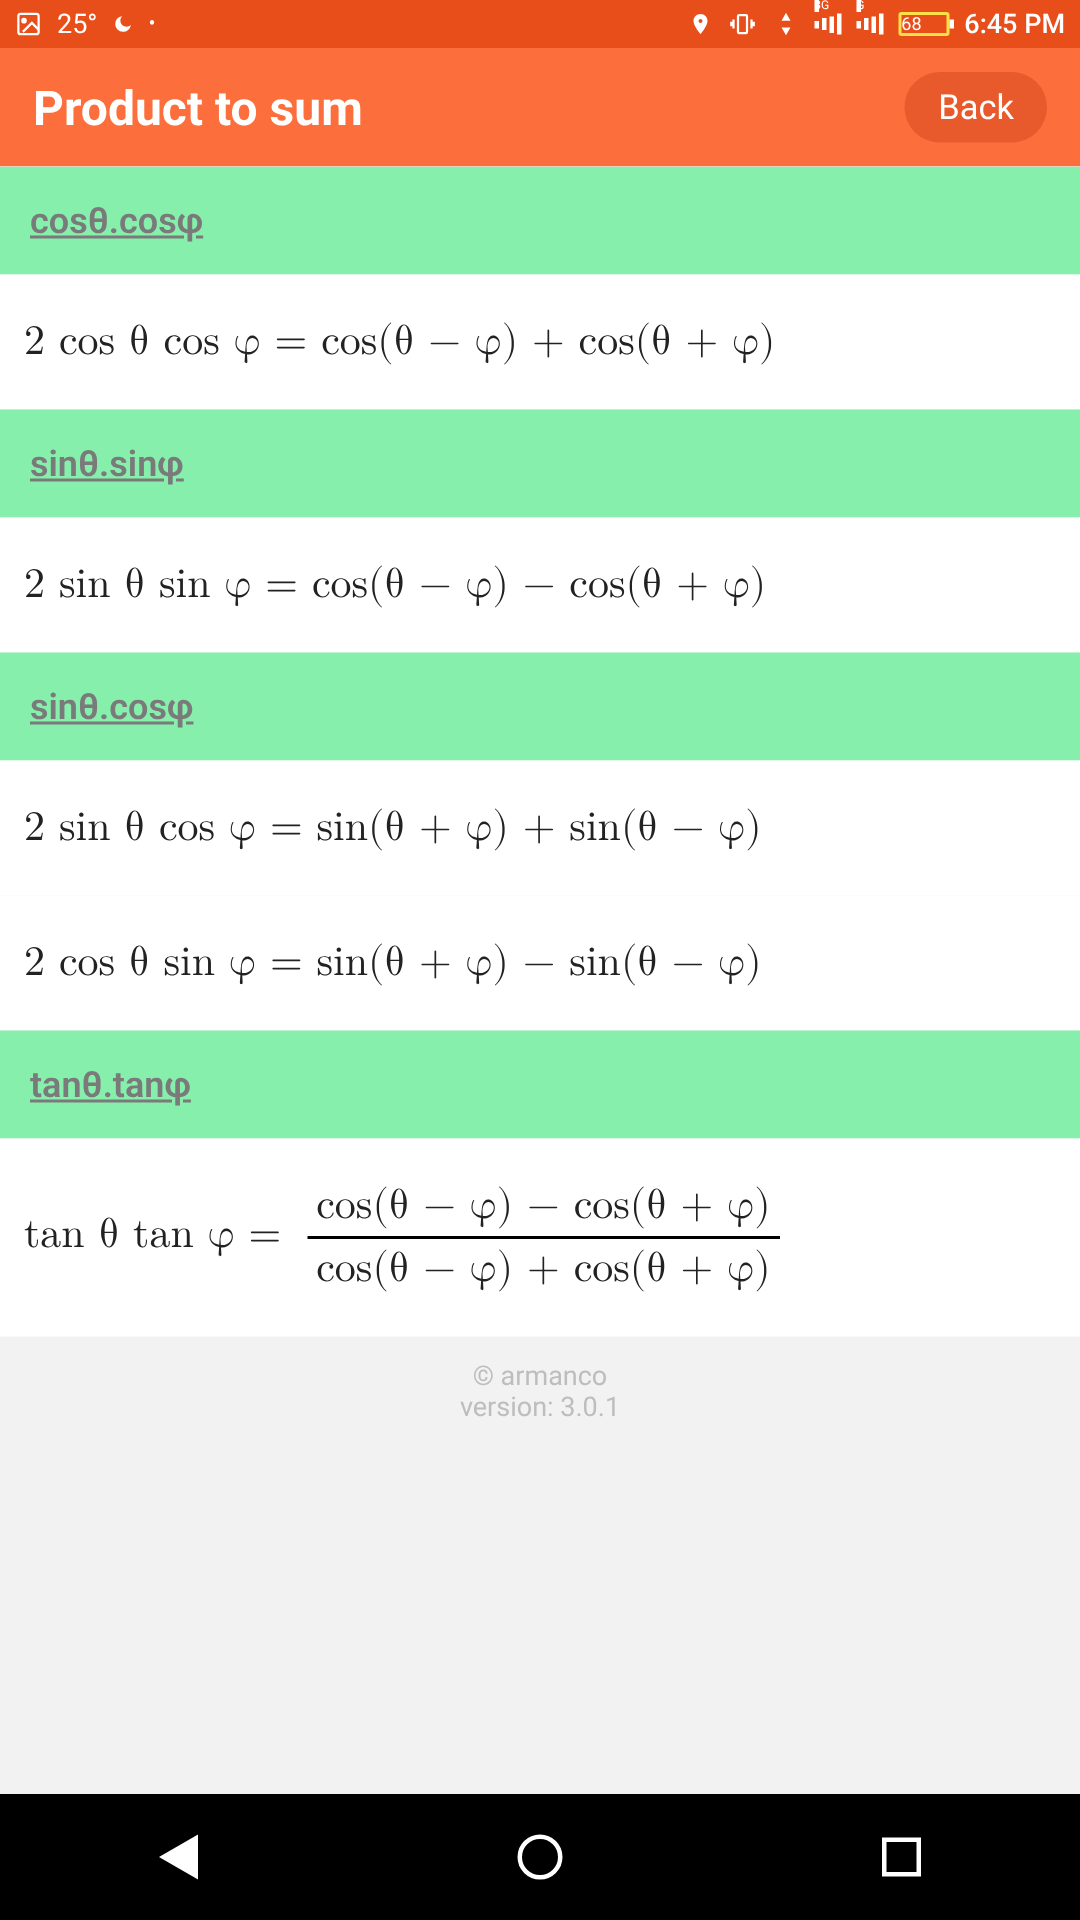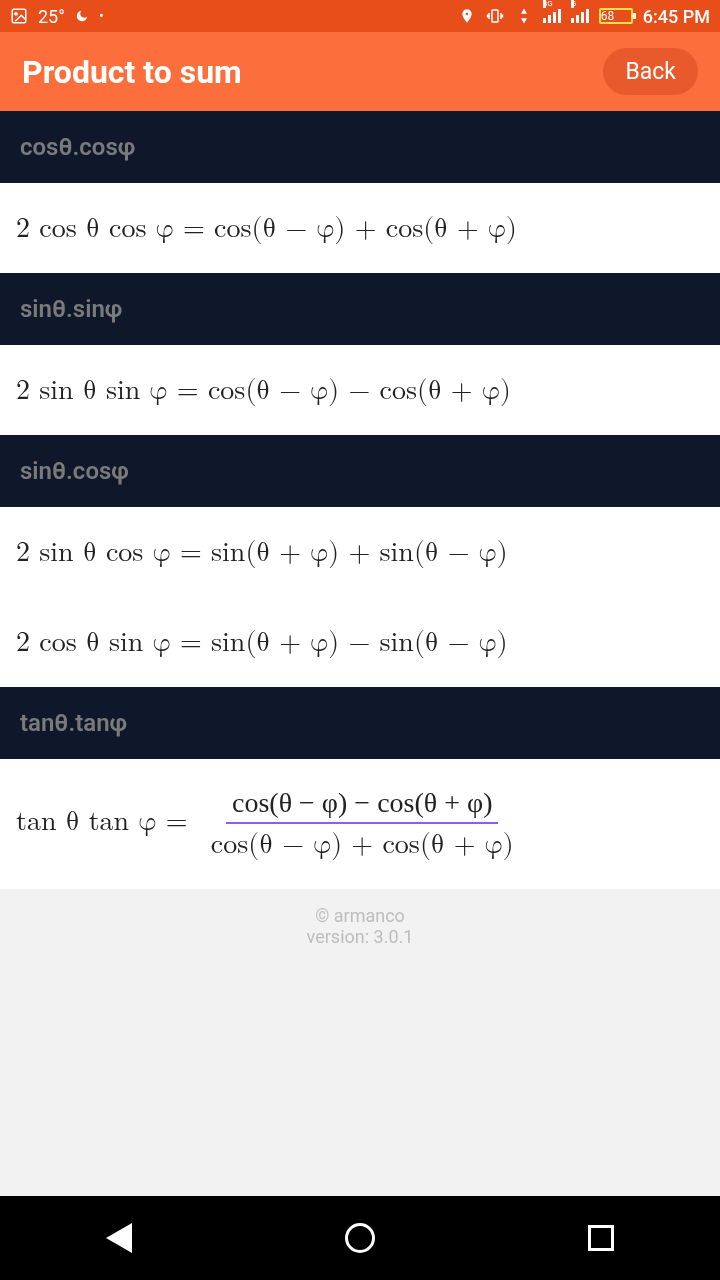--- a/index.html
+++ b/index.html
@@ -11,34 +11,34 @@
   .statusbar .right { margin-left: auto; display: flex; align-items: center; gap: 10px; }
   .ico { display: inline-flex; align-items: center; justify-content: center; }
   .battery-box { border: 2px solid #fde047; height: 16px; width: 34px; font-size: 12px; display: flex; align-items: center; justify-content: flex-start; border-radius: 2px; position: relative; }
   .battery-box::after { content: ""; position: absolute; right: -5px; top: 3px; width: 3px; height: 6px; background: #fff; }
   
   .appbar { height: 79px; background: #fc6e3c; display: flex; align-items: center; padding: 0 22px; }
   .appbar .title { color: #fff; font-size: 32px; font-weight: 700; }
   .appbar .back { margin-left: auto; background: #e85a2c; color: #fff; border-radius: 30px; padding: 10px 22px; font-size: 23px; }
   
   .content { flex: 1; overflow-y: auto; background: #f3f2f2; }
-  .label-row { padding: 22px 20px; color: #7a7a7a; font-size: 24px; font-weight: 600; background: #0f172a; }
+  .label-row { padding: 22px 20px; color: #7a7a7a; font-size: 24px; font-weight: 600; background: #86efac; text-decoration: underline; }
   .formula-row { background: #fff; padding: 28px 16px; color: #222; font-size: 28px; font-family: "Cambria Math", "Latin Modern Math", Georgia, serif; }
   .formula-row .eq { display: inline; }
   .frac { display: inline-flex; flex-direction: column; align-items: center; vertical-align: middle; margin-left: 8px; }
-  .frac .num { border-bottom: 2px solid #8b5cf6; padding: 0 6px 3px; font-family: Liberation Serif, serif; }
+  .frac .num { border-bottom: 2px solid #000000; padding: 0 6px 3px; }
   .frac .den { padding: 3px 6px 0; }
   .footer { text-align: center; color: #bdbdbd; font-size: 18px; padding: 16px 12px 40px; }
   
   .navbar { height: 84px; background: #000; display: flex; align-items: center; justify-content: space-around; }
   .nav-tri { width: 0; height: 0; border-top: 15px solid transparent; border-bottom: 15px solid transparent; border-right: 26px solid #fff; }
   .nav-circ { width: 30px; height: 30px; border: 3px solid #fff; border-radius: 50%; }
   .nav-sq { width: 26px; height: 26px; border: 3px solid #fff; }
   
-  .sig { display: inline-flex; align-items: flex-end; gap: 2px; position: relative; }
+  .sig { display: inline-flex; align-items: center; gap: 2px; position: relative; }
   .sig span { width: 3px; background: #fff; }
   .sig .b1 { height: 5px; } .sig .b2 { height: 8px; } .sig .b3 { height: 11px; } .sig .b4 { height: 14px; }
   .sig .tag { position: absolute; top: -10px; left: 0; font-size: 8px; color: #fff; }
 </style>
 </head>
 <body>
 
 <div class="screen">
 
   <div class="statusbar">

